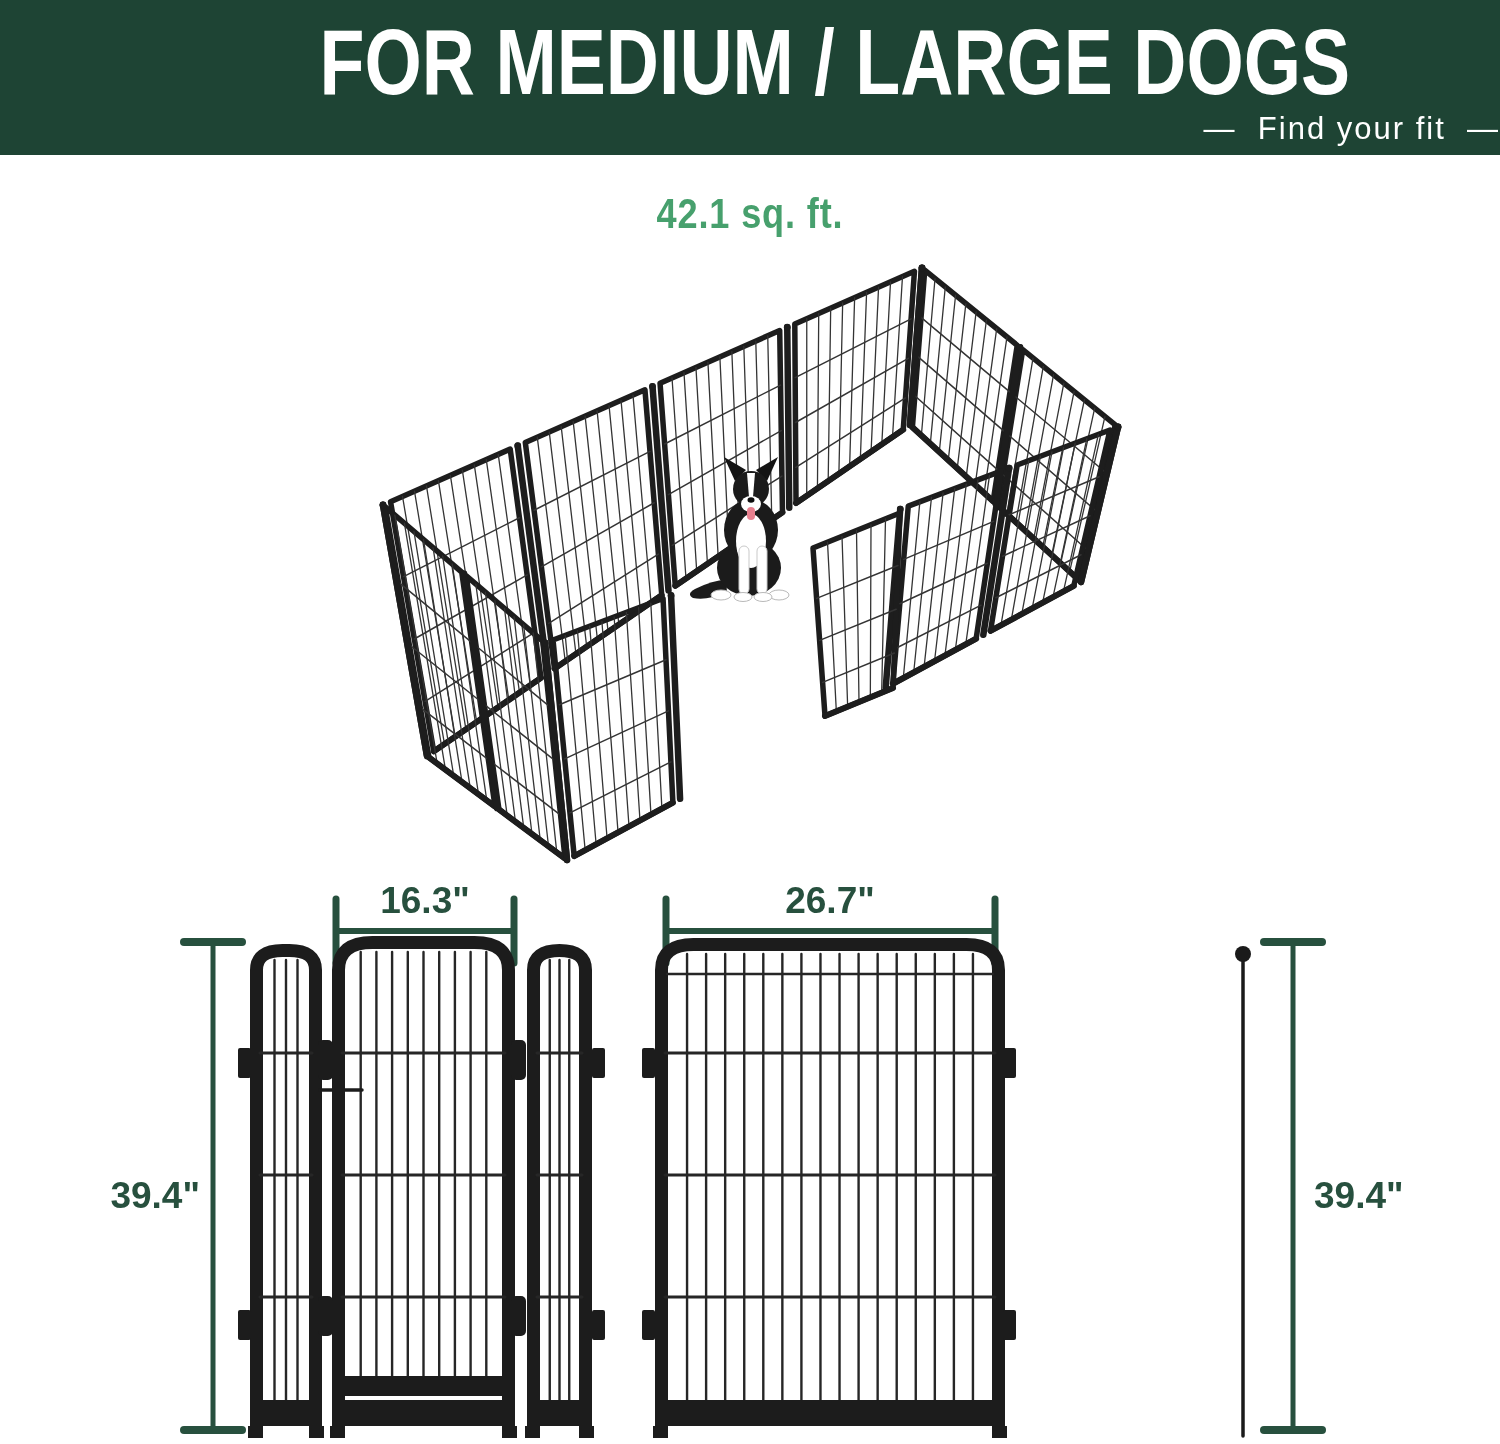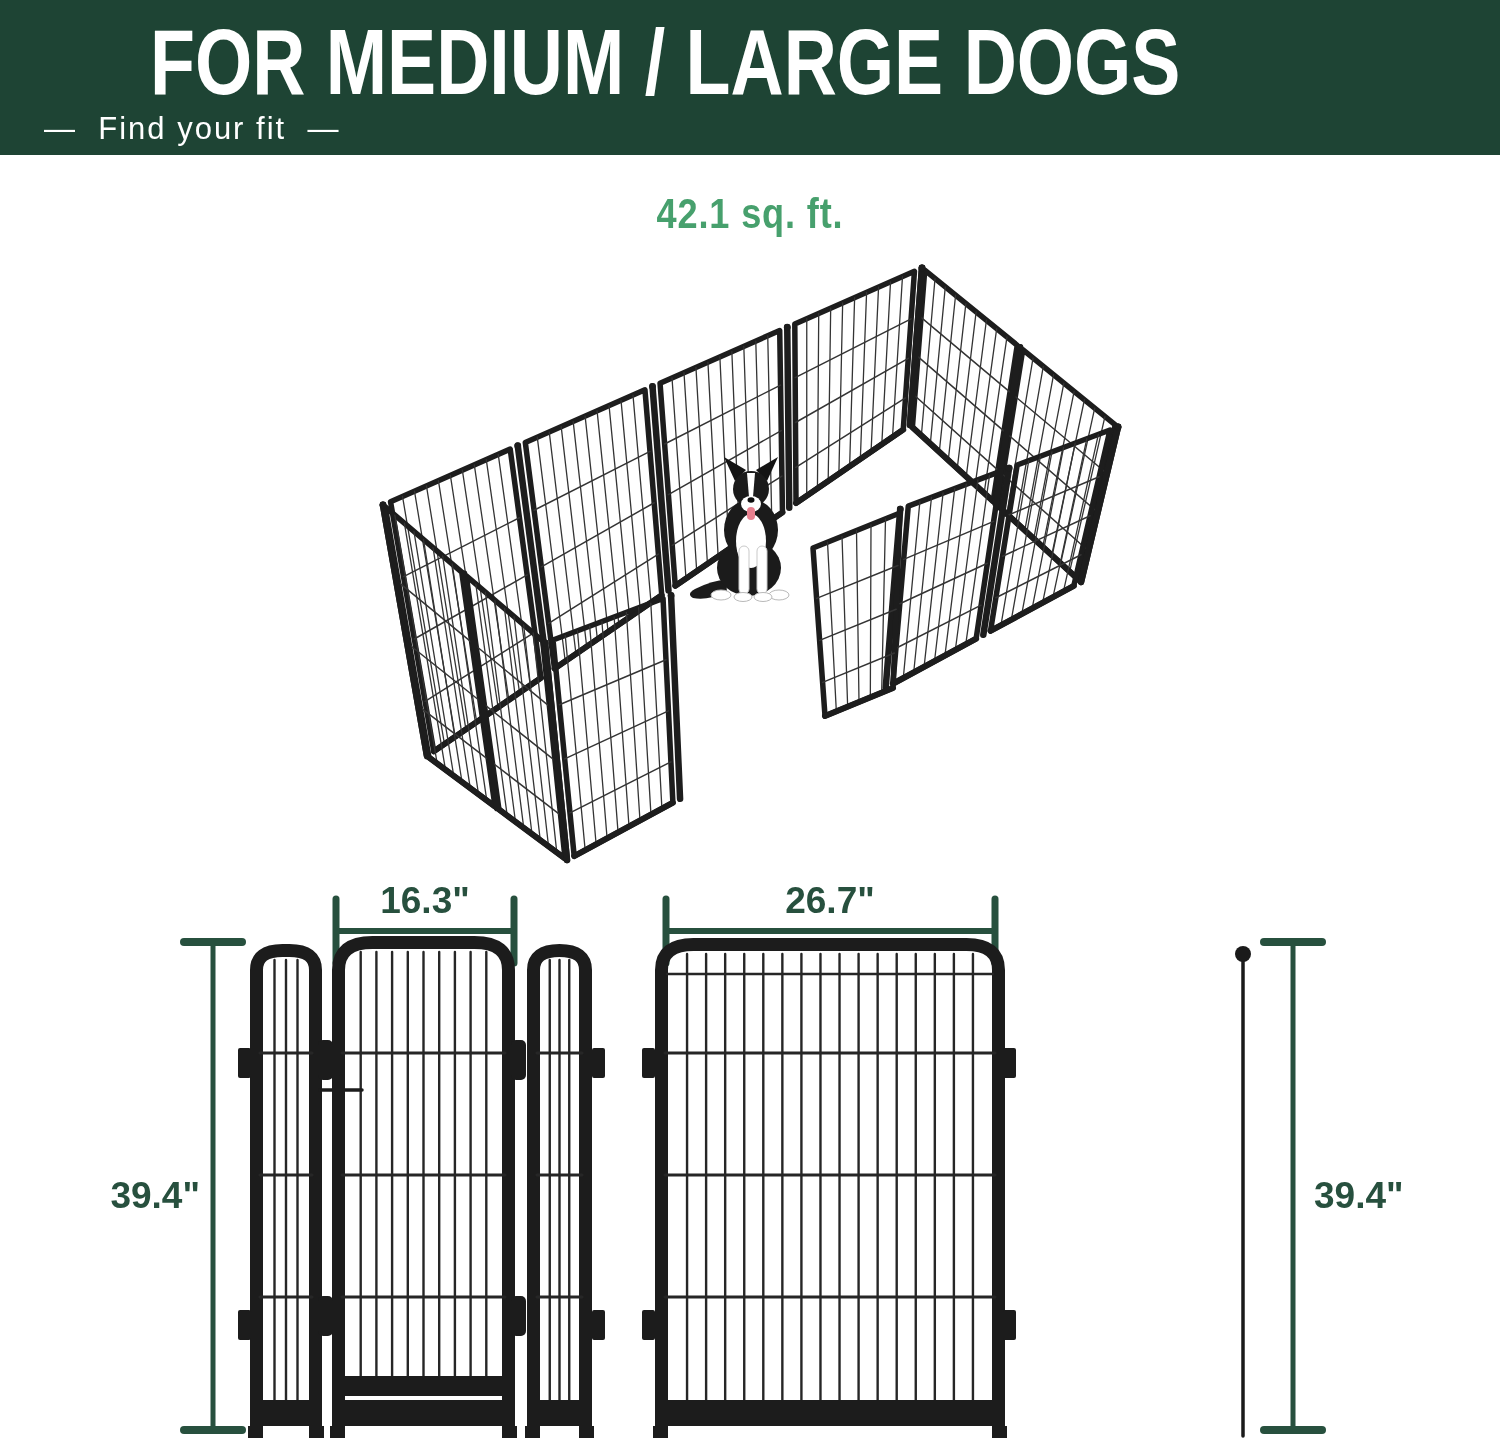--- a/index.html
+++ b/index.html
@@ -2,21 +2,21 @@
 <html style="--banner-bg: #1e4434; --banner-fg: #ffffff; --area-fg: #47a06d; --dim-fg: #27503e;"><head>
 <meta charset="utf-8">
 <style>
   html,body{margin:0;padding:0;background:#fff;}
   #page{position:relative;width:1500px;height:1444px;background:#ffffff;
         font-family:"Liberation Sans",sans-serif;overflow:hidden;}
 
   
   #banner{position:absolute;left:0;top:0;width:100%;height:155px;
           background:var(--banner-bg,#1e4434);color:var(--banner-fg,#ffffff);
-          text-align:left;}
+          text-align:right;}
   #banner h1{margin:0;padding-top:16px;font-size:92px;line-height:1.0;
              font-weight:bold;letter-spacing:0px;transform:scaleX(0.80);}
   #banner .sub{margin-top:3px;font-size:31px;font-weight:400;letter-spacing:2px;
                white-space:pre;padding-left:44px;}
 
   
   #area{position:absolute;left:0;top:190px;width:100%;text-align:center;
         font-size:42px;font-weight:bold;color:var(--area-fg,#47a06d);
         transform:scaleX(0.86);letter-spacing:1px;}
 

